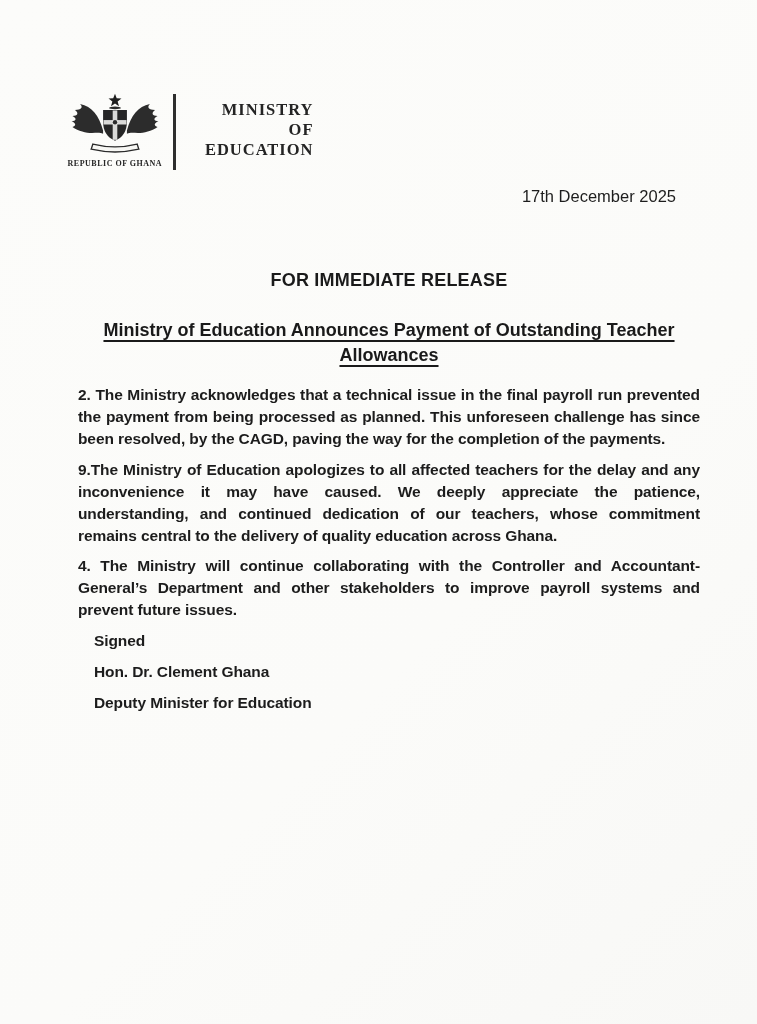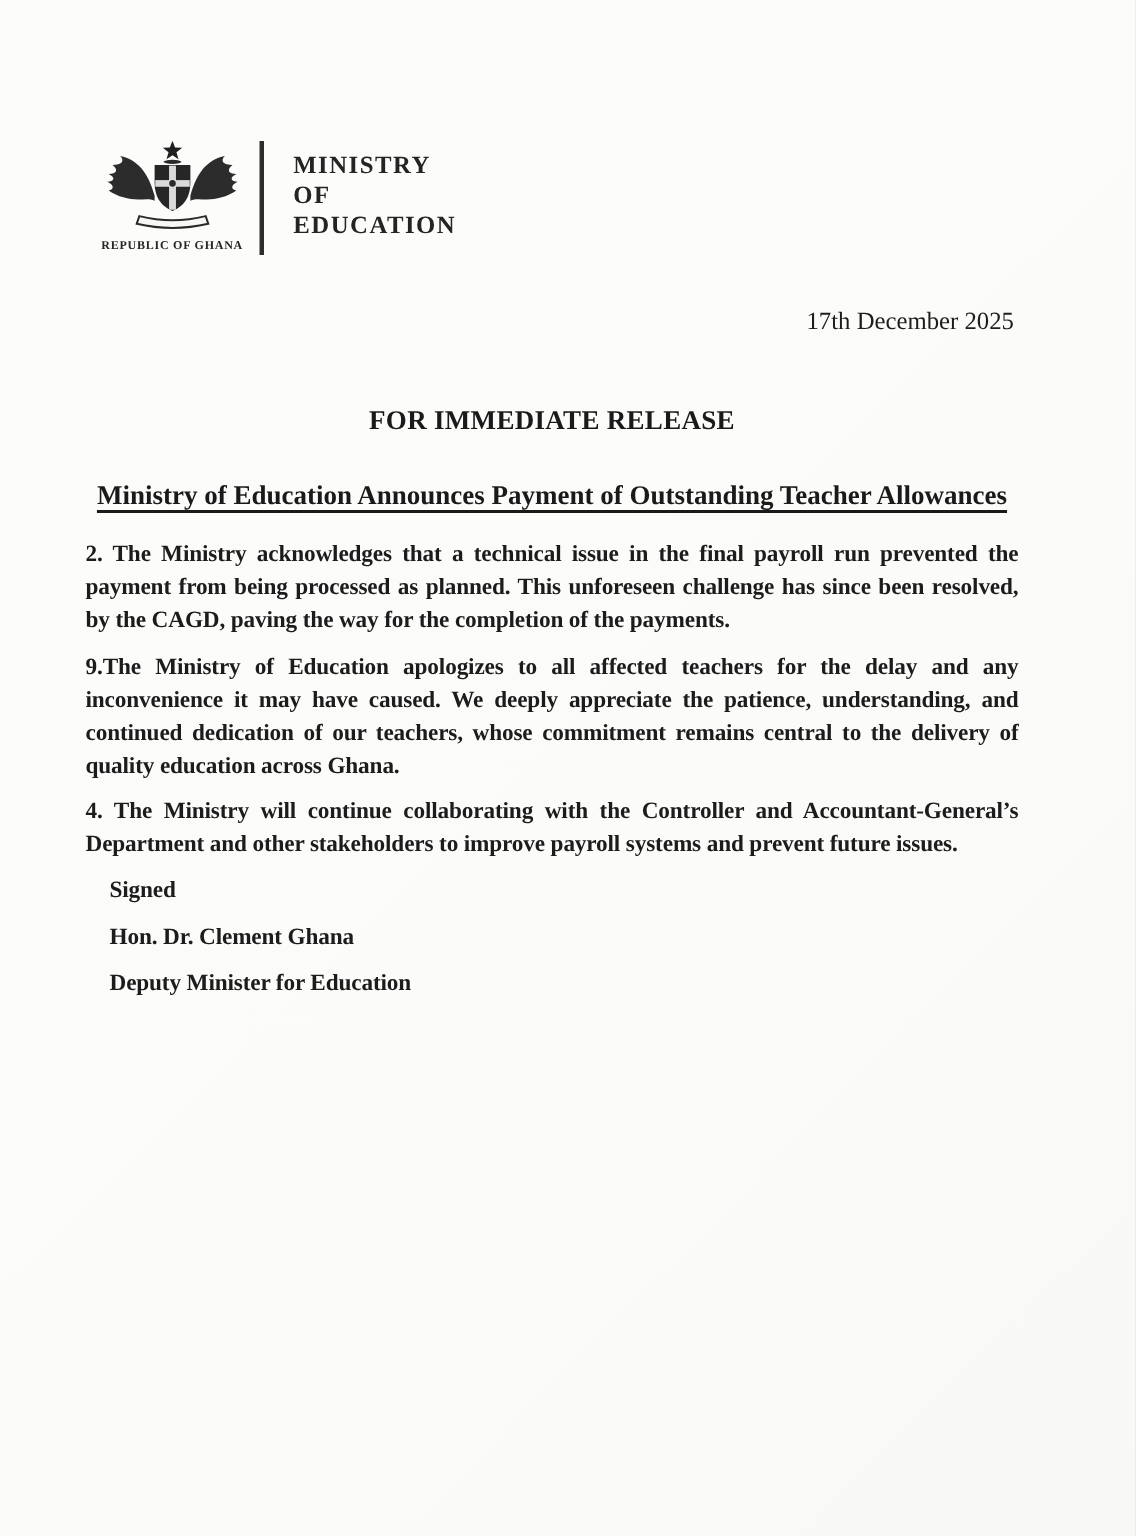--- a/index.html
+++ b/index.html
@@ -42,46 +42,45 @@
     width: 2.5px;
     height: 76px;
     background: #2e2e2e;
     margin-left: 11px;
     margin-top: 1px;
   }
   .ministry-name {
     margin-left: 20px;
     padding-top: 7px;
     min-width: 118px;
-    text-align: left;
+    text-align: right;
     font-family: "Liberation Serif", serif;
     font-weight: 700;
     font-size: 16.5px;
     line-height: 20px;
     letter-spacing: 1px;
     color: #242424;
   }
 
   
   .date-line {
     position: absolute;
-    top: 204px;
+    top: 187px;
     right: 81px;
-    font-family: Liberation Serif, serif;
+    font-family: Liberation Sans, sans-serif;
     font-size: 16.5px;
     color: #1d1d1d;
   }
 
   
   .content {
     position: absolute;
     top: 270px;
-    left: 57px;
+    left: 78px;
     width: 622px;
-    font-family: Liberation Serif, serif;
   }
   .release-label {
     text-align: center;
     font-size: 18px;
     font-weight: 700;
     letter-spacing: 0.2px;
     line-height: 20px;
     color: #1a1a1a;
   }
   .release-title {

